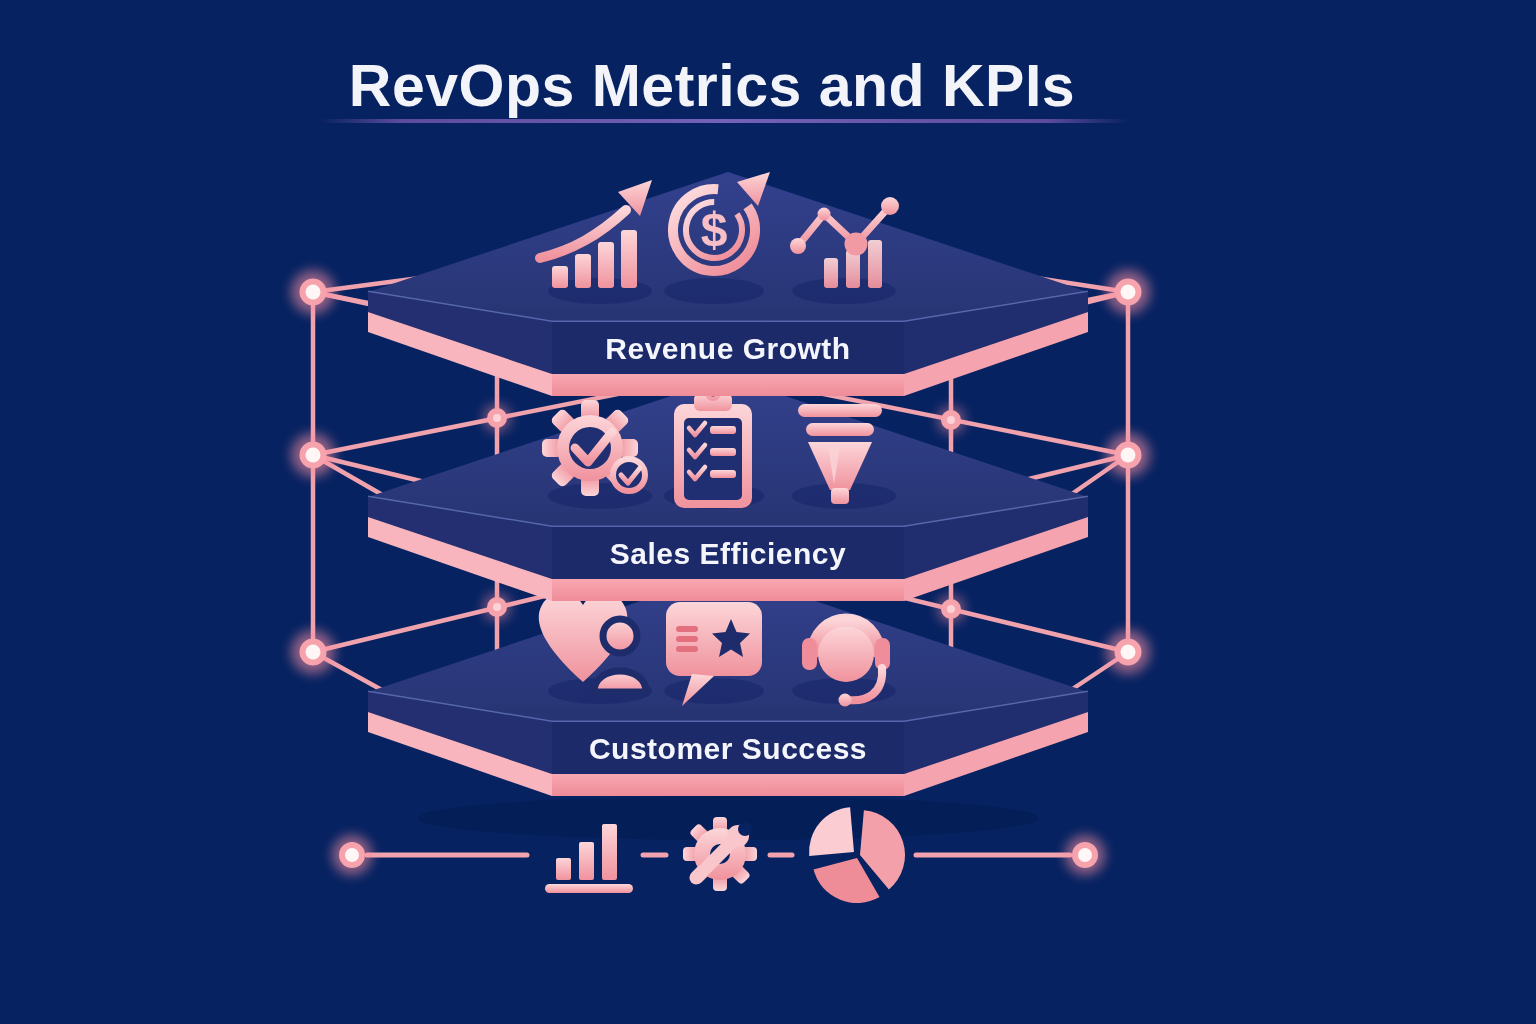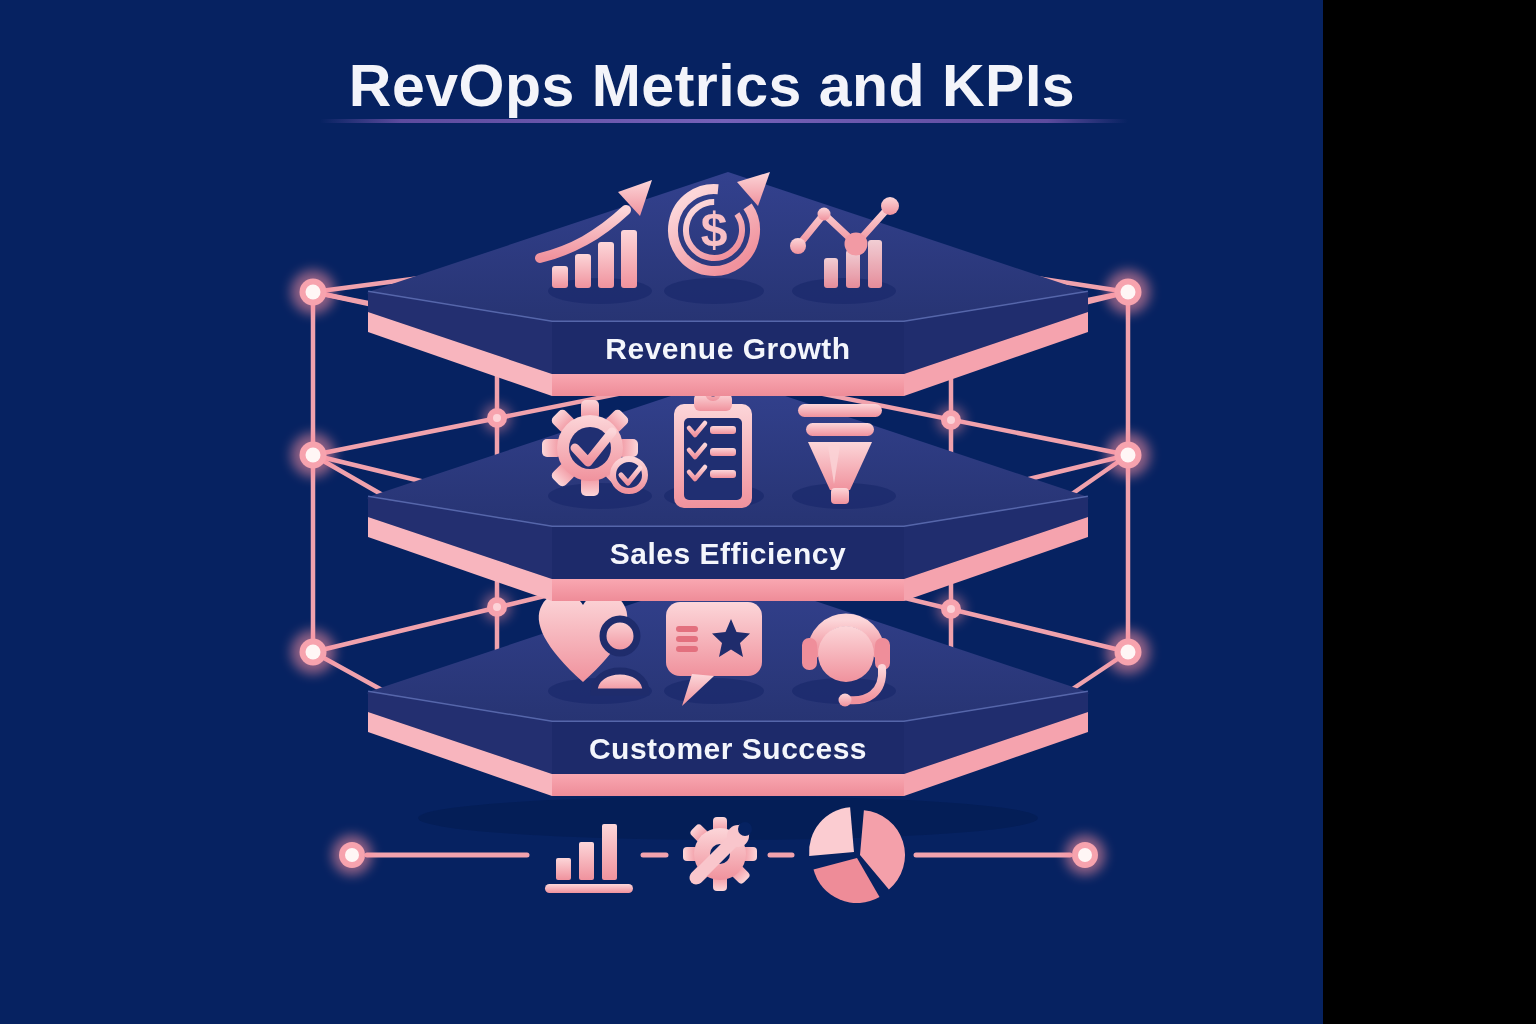--- a/index.html
+++ b/index.html
@@ -1,17 +1,17 @@
 <!DOCTYPE html>
 <html><head>
 <meta charset="utf-8">
 <style>
   html,body{margin:0;padding:0;background:#000;}
   .stage{
-    position:relative;width:1323px;height:1024px;overflow:hidden;
+    position:relative;width:1536px;height:1024px;overflow:hidden;
     background:#062261;
     font-family:"Liberation Sans",sans-serif;
   }
   .title{
     position:absolute;top:52px;left:712px;transform:translateX(-50%);
     white-space:nowrap;color:#f3f4fa;font-size:59px;font-weight:bold;
     letter-spacing:0.5px;
   }
   .title-underline{
     position:absolute;top:119px;left:320px;width:808px;height:4px;border-radius:2px;

